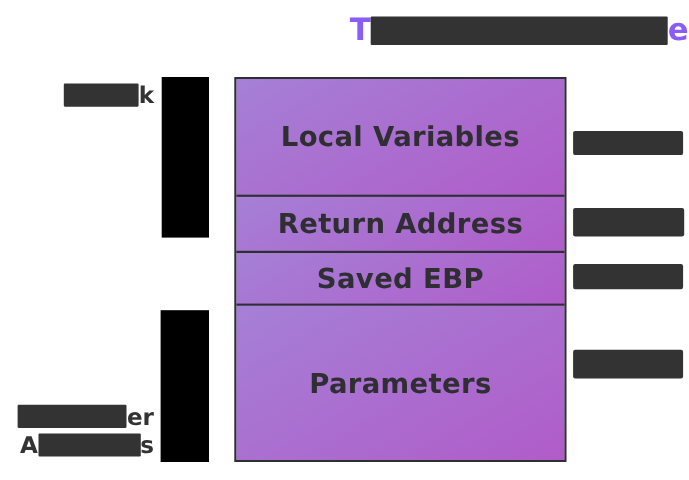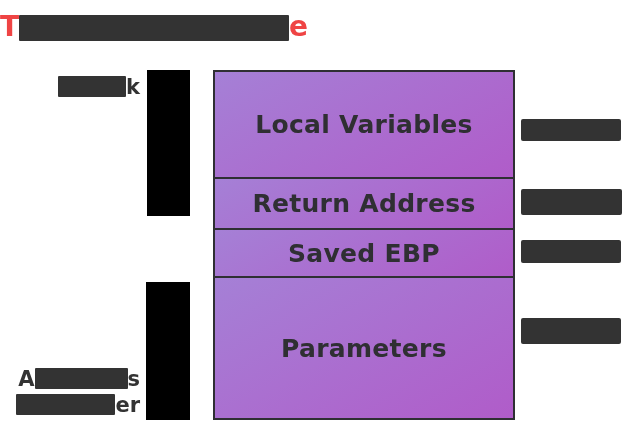--- a/index.html
+++ b/index.html
@@ -15,24 +15,24 @@
     font-family: "DejaVu Sans", "Liberation Sans", sans-serif;
     -webkit-font-smoothing: antialiased;
   }
 
   
   #diagram-title {
     position: absolute;
     left: 0;
     top: 10px;
     width: 626px;
-    text-align: left;
+    text-align: right;
     font-size: 28px;
     font-weight: 700;
-    color: #ef4444;
+    color: #8b5cf6;
     letter-spacing: 0px;
     white-space: nowrap;
   }
   #diagram-title .redacted-inline {
     display: inline-block;
     background: #333333;
     color: transparent;
     vertical-align: middle;
     height: 26px;
     border-radius: 1px;
@@ -149,22 +149,22 @@
 </div>
 
 <div class="black-bar" id="upper-black-bar"></div>
 <div class="black-bar" id="lower-black-bar"></div>
 
 <div class="left-label" id="stack-growth-label">
   <span class="line"><span class="redacted-inline" style="width:68px;"></span><span>k</span></span>
 </div>
 
 <div class="left-label" id="higher-addresses-label">
+  <span class="line"><span class="redacted-inline" style="width:99px;"></span><span>er</span></span>
   <span class="line"><span>A</span><span class="redacted-inline" style="width:93px;"></span><span>s</span></span>
-  <span class="line"><span class="redacted-inline" style="width:99px;"></span><span>er</span></span>
 </div>
 
 <div id="stack-frame-box">
   <div class="frame-segment seg-local">
     <span>Local Variables</span>
   </div>
   <div class="frame-segment seg-return">
     <span>Return Address</span>
   </div>
   <div class="frame-segment seg-ebp">

